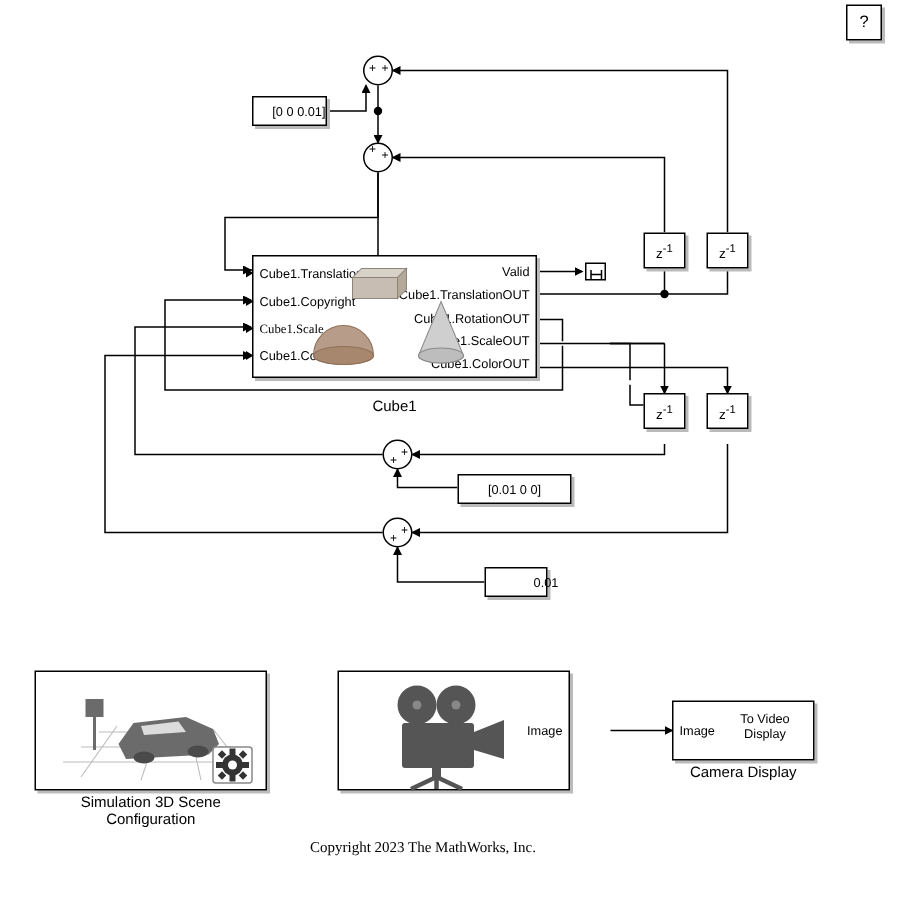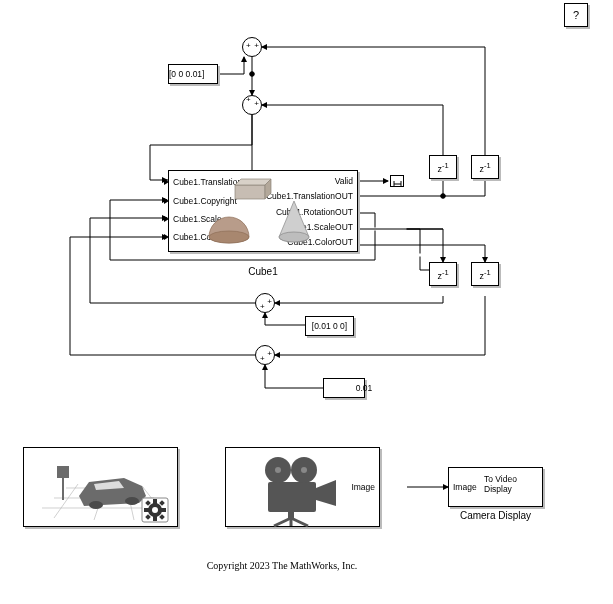--- a/index.html
+++ b/index.html
@@ -163,24 +163,24 @@
   </div>
   <div class="sum" style="left:255px; top:293px;">
     <span style="position:absolute;right:2px;top:3px;font-size:8px;">+</span>
     <span style="position:absolute;left:4px;bottom:1px;font-size:8px;">+</span>
   </div>
   <div class="sum" style="left:255px; top:345px;">
     <span style="position:absolute;right:2px;top:3px;font-size:8px;">+</span>
     <span style="position:absolute;left:4px;bottom:1px;font-size:8px;">+</span>
   </div>
 
-  <div class="block shadowbox" style="left:168px; top:64px; width:50px; height:20px; display:flex;align-items:center;justify-content:flex-start;">
+  <div class="block shadowbox" style="left:168px; top:64px; width:50px; height:20px; display:flex;align-items:center;justify-content:flex-end;">
     <span class="tiny-label">[0 0 0.01]</span>
   </div>
-  <div class="block shadowbox" style="left:305px; top:316px; width:49px; height:20px; display:flex;align-items:center;justify-content:center;">
+  <div class="block shadowbox" style="left:305px; top:316px; width:76px; height:20px; display:flex;align-items:center;justify-content:center;">
     <span class="tiny-label">[0.01 0 0]</span>
   </div>
   <div class="block shadowbox" style="left:323px; top:378px; width:34px; height:20px; display:flex;align-items:center;justify-content:center;padding-left:40px;">
     <span class="tiny-label">0.01</span>
   </div>
 
   <div class="block shadowbox" style="left:429px; top:155px; width:28px; height:24px; display:flex;align-items:center;justify-content:center;">
     <span class="small-label"><span>z</span><sup>-1</sup></span>
   </div>
   <div class="block shadowbox" style="left:471px; top:155px; width:28px; height:24px; display:flex;align-items:center;justify-content:center;">
@@ -190,21 +190,21 @@
     <span class="small-label"><span>z</span><sup>-1</sup></span>
   </div>
   <div class="block shadowbox" style="left:471px; top:262px; width:28px; height:24px; display:flex;align-items:center;justify-content:center;">
     <span class="small-label"><span>z</span><sup>-1</sup></span>
   </div>
 
   <div class="block shadowbox" style="left:168px; top:170px; width:190px; height:82px;">
 
     <span class="tiny-label" style="position:absolute;left:4px;top:6px;">Cube1.Translation</span>
     <span class="tiny-label" style="position:absolute;left:4px;top:25px;">Cube1.Copyright</span>
-    <span class="tiny-label" style="position:absolute;left:4px;top:43px;">Cube1.Scale</span>
+    <span class="tiny-label" style="position:absolute;left:4px;top:43px;font-family:Liberation Serif, serif;">Cube1.Scale</span>
     <span class="tiny-label" style="position:absolute;left:4px;top:61px;">Cube1.Color</span>
 
     <span class="tiny-label" style="position:absolute;right:4px;top:5px;margin-left:48px;">Valid</span>
     <span class="tiny-label" style="position:absolute;right:4px;top:20px;">Cube1.TranslationOUT</span>
     <span class="tiny-label" style="position:absolute;right:4px;top:36px;">Cube1.RotationOUT</span>
     <span class="tiny-label" style="position:absolute;right:4px;top:51px;">Cube1.ScaleOUT</span>
     <span class="tiny-label" style="position:absolute;right:4px;top:66px;">Cube1.ColorOUT</span>
 
     <svg width="190" height="82" style="position:absolute;left:0;top:0;">
 
@@ -267,20 +267,21 @@
             <rect x="6" y="-2" width="5" height="4"></rect>
             <rect x="5" y="-9" width="4" height="4" transform="rotate(45 7 -7)"></rect>
             <rect x="-9" y="5" width="4" height="4" transform="rotate(45 -7 7)"></rect>
             <rect x="-9" y="-9" width="4" height="4" transform="rotate(45 -7 -7)"></rect>
             <rect x="5" y="5" width="4" height="4" transform="rotate(45 7 7)"></rect>
           </g>
         </g>
       </g>
     </svg>
   </div>
+  <div class="caption" style="position:absolute; left:23px; top:530px; width:155px;">Simulation 3D Scene Configuration</div>
 
   <div class="block shadowbox" style="left:225px; top:447px; width:155px; height:80px;">
     <svg width="155" height="80">
 
       <g fill="#555">
         <rect x="42" y="34" width="48" height="30" rx="2"></rect>
 
         <circle cx="52" cy="22" r="13"></circle>
         <circle cx="78" cy="22" r="13"></circle>
         <circle cx="52" cy="22" r="3" fill="#888"></circle>
@@ -292,21 +293,21 @@
         <line x1="65" y1="70" x2="48" y2="78" stroke="#555" stroke-width="3"></line>
         <line x1="65" y1="70" x2="82" y2="78" stroke="#555" stroke-width="3"></line>
         <line x1="65" y1="70" x2="65" y2="78" stroke="#555" stroke-width="3"></line>
       </g>
     </svg>
     <span class="tiny-label" style="position:absolute; right:4px; top:34px;">Image</span>
   </div>
 
   <div class="block shadowbox" style="left:448px; top:467px; width:95px; height:40px; display:flex;align-items:center;">
     <span class="tiny-label" style="position:absolute;left:4px;top:14px;">Image</span>
-    <div style="position:absolute;right:6px; top:6px; text-align:left; width:52px;">
+    <div style="position:absolute;right:6px; top:6px; text-align:center; width:52px;">
       <div class="tiny-label">To Video</div>
       <div class="tiny-label">Display</div>
     </div>
   </div>
   <div class="caption" style="position:absolute; left:448px; top:510px; width:95px;">Camera Display</div>
 
   <div class="caption" style="position:absolute; left:0; top:560px; width:564px;font-family:Liberation Serif, serif;">Copyright 2023 The MathWorks, Inc.</div>
 
 </div>
 

